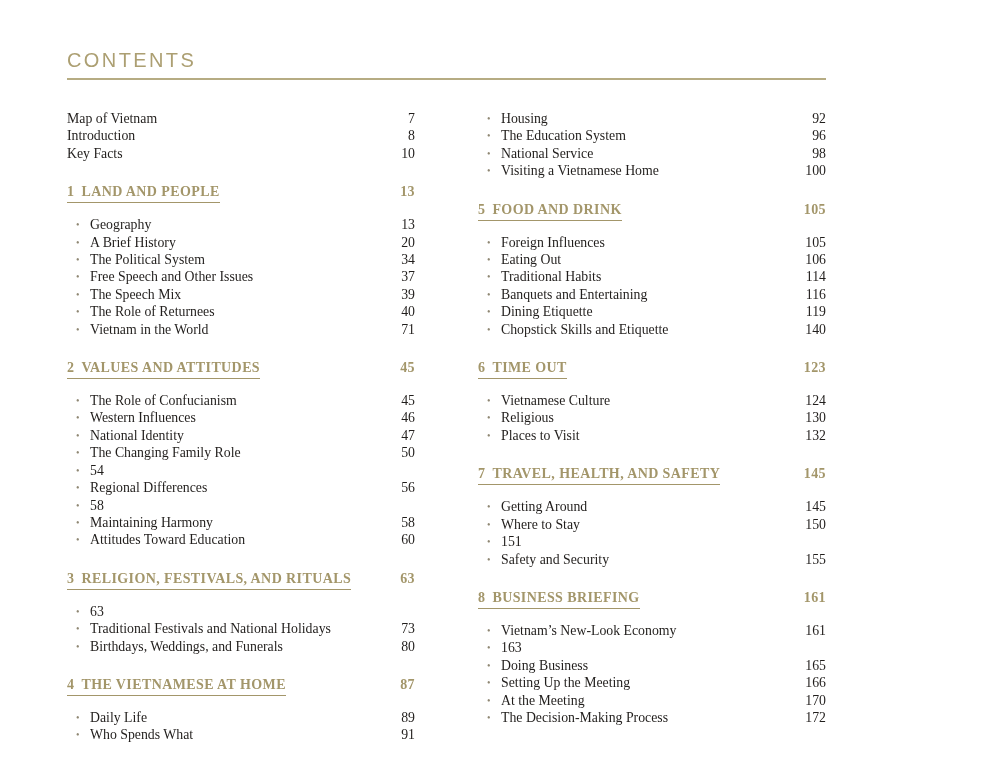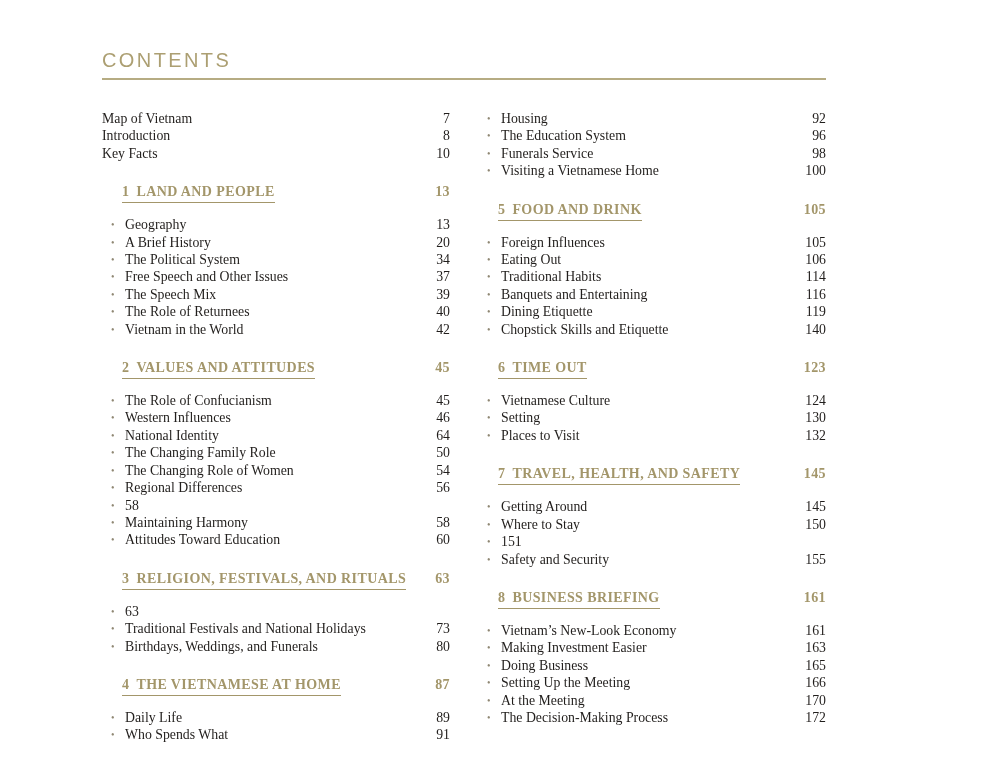--- a/index.html
+++ b/index.html
@@ -8,21 +8,21 @@
     --rule:#b6ac83;
     --text:#211e1c;
     --bullet:#8f8773;
   }
   html,body{margin:0;padding:0;background:#ffffff;}
   body{
     width:1000px;height:773px;overflow:hidden;
     font-family:"Liberation Serif", serif;
     color:var(--text);
   }
-  .page{padding:49px 68px 0 102px;box-sizing:border-box;width:894px;}
+  .page{padding:49px 68px 0 67px;box-sizing:border-box;width:894px;}
   .page-title{
     font-family:"Liberation Sans", sans-serif;
     font-weight:400;
     font-size:20px;
     letter-spacing:2.4px;
     color:var(--title);
     margin:0 0 6px 0;
   }
   .title-rule{height:2px;background:var(--rule);}
   .columns{display:flex;justify-content:space-between;margin-top:30px;}
@@ -41,21 +41,20 @@
     display:flex;align-items:baseline;
     margin:21px 0 13px 0;
     font-size:14px;font-weight:700;
     letter-spacing:0.4px;
     color:var(--accent);
     line-height:17px;
   }
   .section-heading .ht{
     border-bottom:1px solid var(--accent);
     padding-bottom:2px;
-    margin-left:20px;
   }
   .section-heading .num{margin-right:7px;}
   .section-heading .pg{margin-left:auto;font-weight:700;}
 </style>
 </head>
 <body>
 
 <div class="page">
   <h1 class="page-title">CONTENTS</h1>
   <div class="title-rule"></div>
@@ -103,49 +102,48 @@
           <span class="pg">39</span>
         </div>
         <div class="row">
           <span class="bullet">•</span>
           <span class="label">The Role of Returnees</span>
           <span class="pg">40</span>
         </div>
         <div class="row">
           <span class="bullet">•</span>
           <span class="label">Vietnam in the World</span>
-          <span class="pg">42</span>
+          <span class="pg">71</span>
         </div>
         <div class="section-heading">
           <span class="ht"><span class="num">2</span><span>VALUES AND ATTITUDES</span></span>
           <span class="pg">45</span>
         </div>
         <div class="row">
           <span class="bullet">•</span>
           <span class="label">The Role of Confucianism</span>
           <span class="pg">45</span>
         </div>
         <div class="row">
           <span class="bullet">•</span>
           <span class="label">Western Influences</span>
           <span class="pg">46</span>
         </div>
         <div class="row">
           <span class="bullet">•</span>
           <span class="label">National Identity</span>
-          <span class="pg">64</span>
+          <span class="pg">47</span>
         </div>
         <div class="row">
           <span class="bullet">•</span>
           <span class="label">The Changing Family Role</span>
           <span class="pg">50</span>
         </div>
         <div class="row">
           <span class="bullet">•</span>
-          <span class="label">The Changing Role of Women</span>
           <span class="pg">54</span>
         </div>
         <div class="row">
           <span class="bullet">•</span>
           <span class="label">Regional Differences</span>
           <span class="pg">56</span>
         </div>
         <div class="row">
           <span class="bullet">•</span>
           <span class="pg">58</span>
@@ -199,21 +197,21 @@
           <span class="label">Housing</span>
           <span class="pg">92</span>
         </div>
         <div class="row">
           <span class="bullet">•</span>
           <span class="label">The Education System</span>
           <span class="pg">96</span>
         </div>
         <div class="row">
           <span class="bullet">•</span>
-          <span class="label">Funerals Service</span>
+          <span class="label">National Service</span>
           <span class="pg">98</span>
         </div>
         <div class="row">
           <span class="bullet">•</span>
           <span class="label">Visiting a Vietnamese Home</span>
           <span class="pg">100</span>
         </div>
         <div class="section-heading">
           <span class="ht"><span class="num">5</span><span>FOOD AND DRINK</span></span>
           <span class="pg">105</span>
@@ -252,21 +250,21 @@
           <span class="ht"><span class="num">6</span><span>TIME OUT</span></span>
           <span class="pg">123</span>
         </div>
         <div class="row">
           <span class="bullet">•</span>
           <span class="label">Vietnamese Culture</span>
           <span class="pg">124</span>
         </div>
         <div class="row">
           <span class="bullet">•</span>
-          <span class="label">Setting</span>
+          <span class="label">Religious</span>
           <span class="pg">130</span>
         </div>
         <div class="row">
           <span class="bullet">•</span>
           <span class="label">Places to Visit</span>
           <span class="pg">132</span>
         </div>
         <div class="section-heading">
           <span class="ht"><span class="num">7</span><span>TRAVEL, HEALTH, AND SAFETY</span></span>
           <span class="pg">145</span>
@@ -294,21 +292,20 @@
           <span class="ht"><span class="num">8</span><span>BUSINESS BRIEFING</span></span>
           <span class="pg">161</span>
         </div>
         <div class="row">
           <span class="bullet">•</span>
           <span class="label">Vietnam’s New-Look Economy</span>
           <span class="pg">161</span>
         </div>
         <div class="row">
           <span class="bullet">•</span>
-          <span class="label">Making Investment Easier</span>
           <span class="pg">163</span>
         </div>
         <div class="row">
           <span class="bullet">•</span>
           <span class="label">Doing Business</span>
           <span class="pg">165</span>
         </div>
         <div class="row">
           <span class="bullet">•</span>
           <span class="label">Setting Up the Meeting</span>

